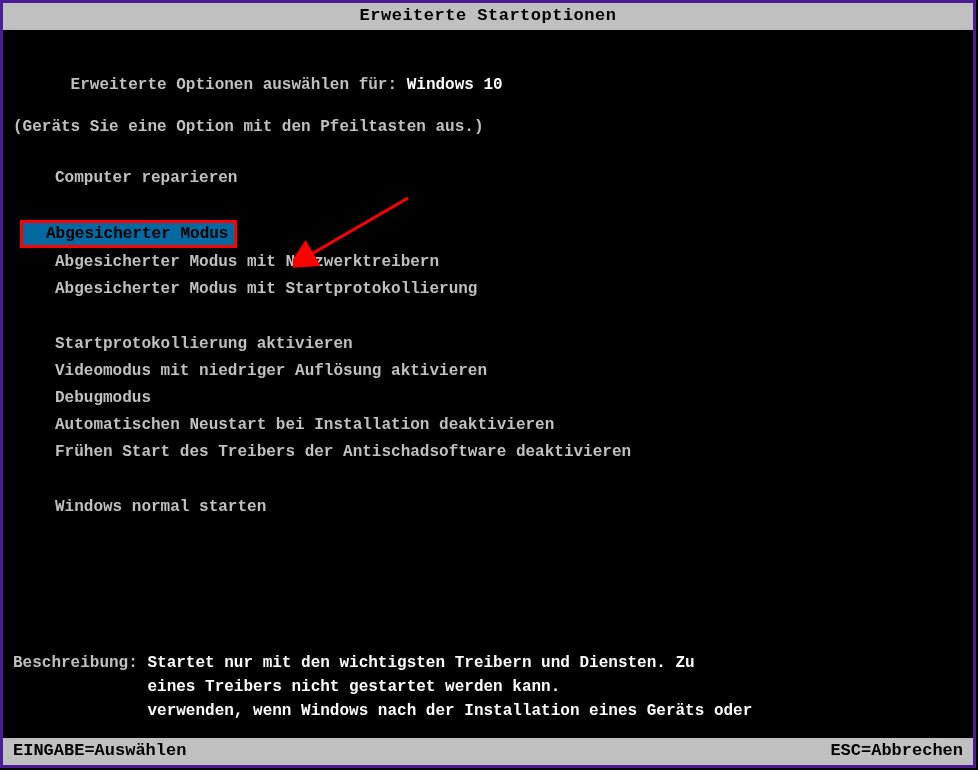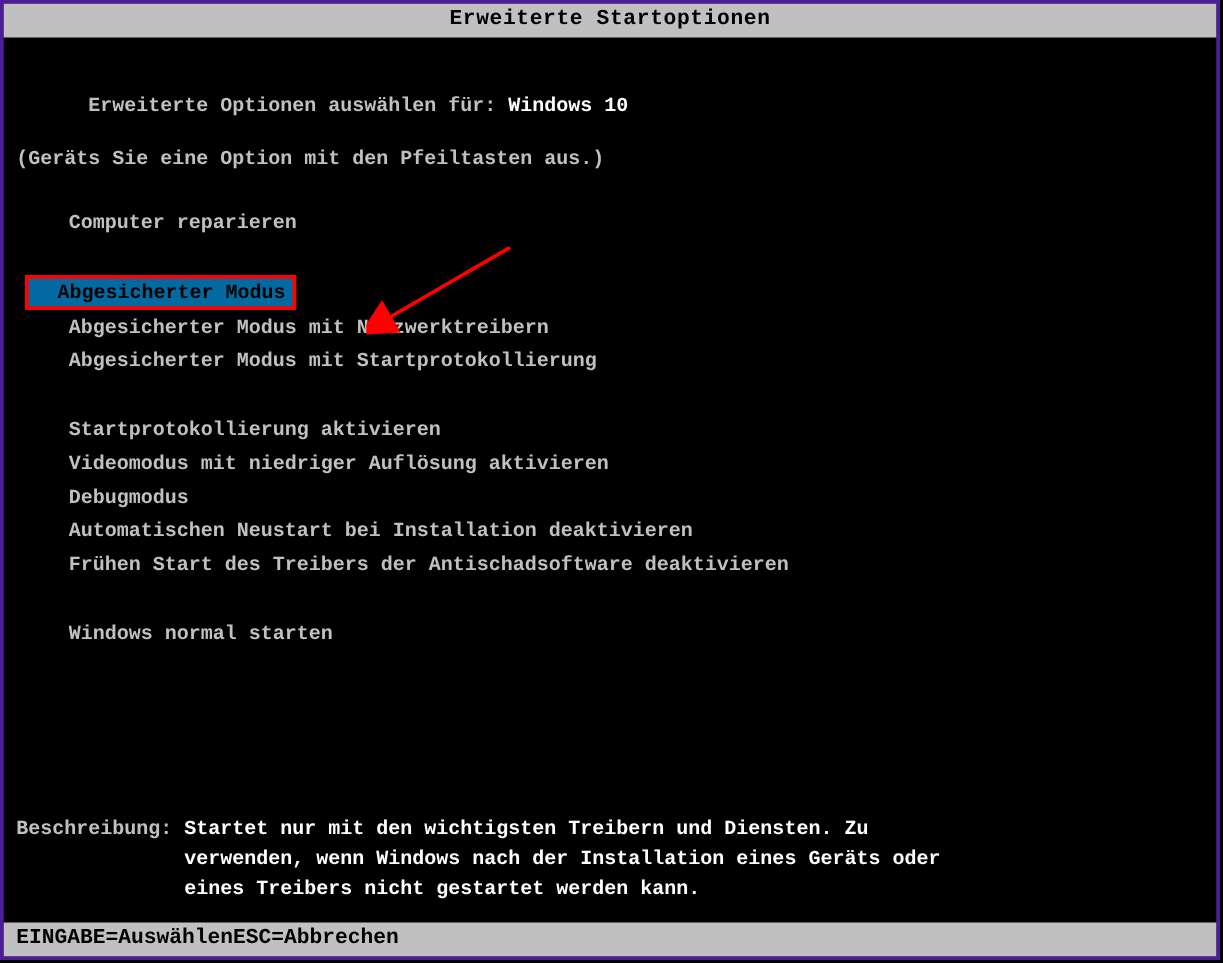--- a/index.html
+++ b/index.html
@@ -78,20 +78,21 @@
     right: 26px;
     margin-top: 28px;
   }
   .desc-label { color: #c0c0c0; }
   .desc-text { color: #fff; }
   .desc-line { margin-bottom: 6px; white-space: pre; }
   .footer {
     background: #c0c0c0;
     color: #000;
     display: flex;
+    justify-content: space-between;
     padding: 3px 10px 5px 10px;
     font-size: 17px;
   }
   .arrow {
     position: absolute;
     left: 290px;
     top: 158px;
     pointer-events: none;
   }
 </style>
@@ -124,22 +125,22 @@
       <span class="opt">Debugmodus</span>
       <span class="opt">Automatischen Neustart bei Installation deaktivieren</span>
       <span class="opt">Frühen Start des Treibers der Antischadsoftware deaktivieren</span>
       <div class="spacer"></div>
 
       <span class="opt">Windows normal starten</span>
     </div>
 
     <div class="desc-block">
       <div class="desc-line"><span class="desc-label">Beschreibung: </span><span class="desc-text">Startet nur mit den wichtigsten Treibern und Diensten. Zu</span></div>
+      <div class="desc-line"><span class="desc-label">              </span><span class="desc-text">eines Treibers nicht gestartet werden kann.</span></div>
       <div class="desc-line"><span class="desc-label">              </span><span class="desc-text">verwenden, wenn Windows nach der Installation eines Geräts oder</span></div>
-      <div class="desc-line"><span class="desc-label">              </span><span class="desc-text">eines Treibers nicht gestartet werden kann.</span></div>
     </div>
 
     <svg class="arrow" width="130" height="90">
       <defs>
         <marker id="ahead" markerWidth="12" markerHeight="12" refX="2" refY="5" orient="auto">
           <polygon points="0,0 10,5 0,10" fill="#ff0000"></polygon>
         </marker>
       </defs>
       <line x1="115" y1="10" x2="15" y2="68" stroke="#ff0000" stroke-width="3" marker-end="url(#ahead)"></line>
     </svg>

